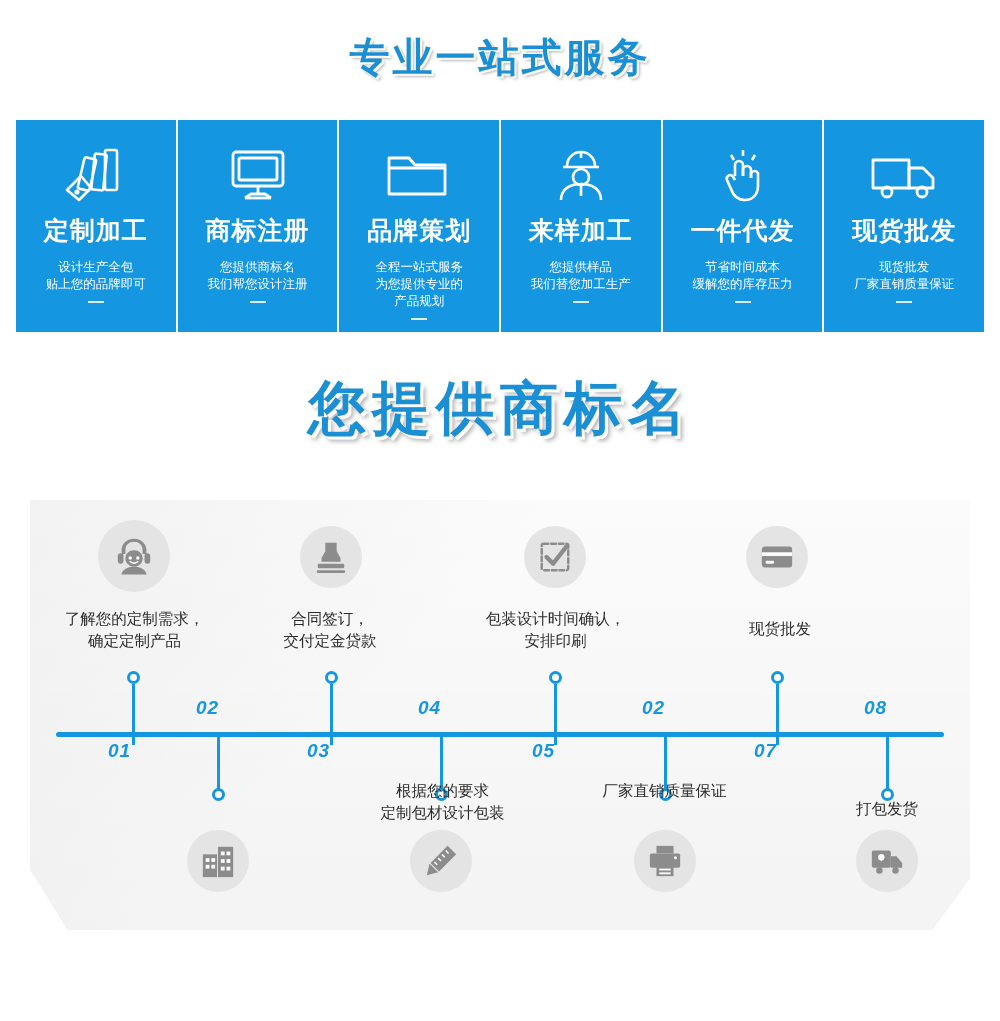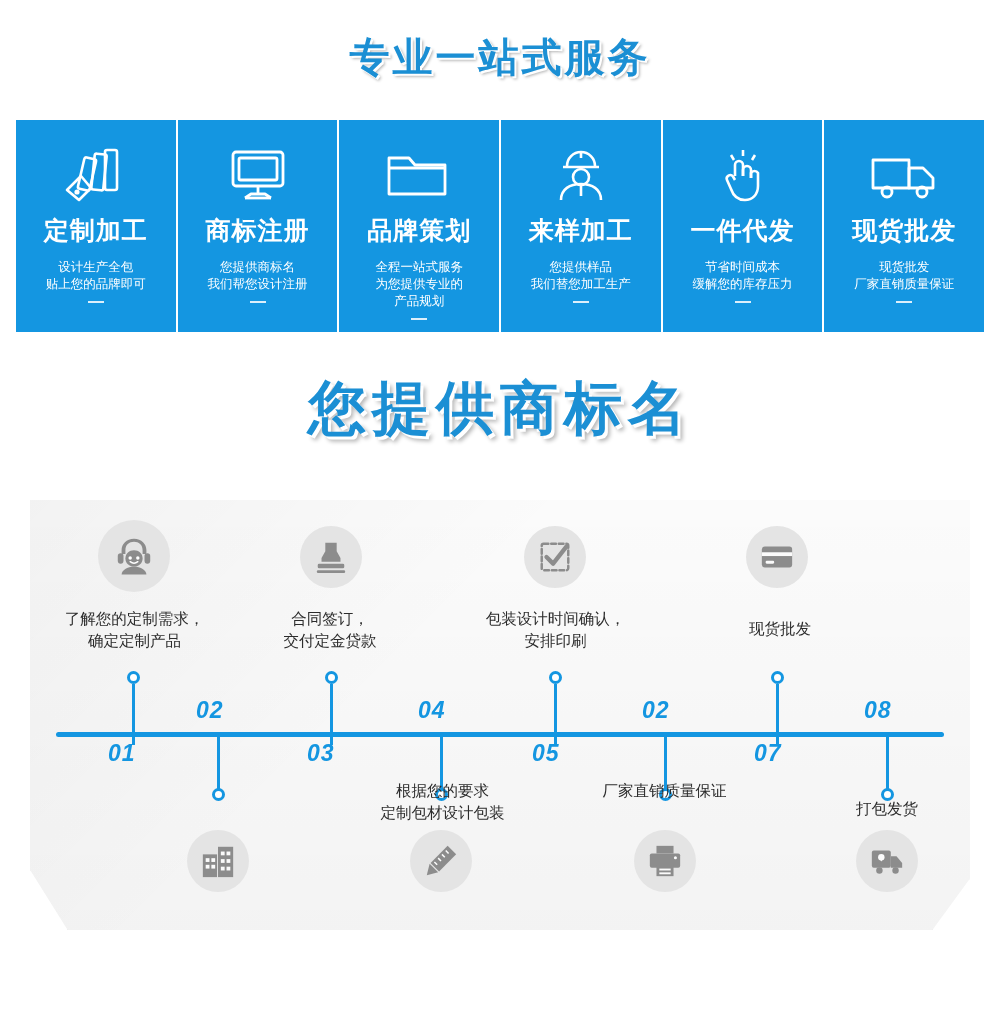--- a/index.html
+++ b/index.html
@@ -82,21 +82,21 @@
   .node .dot {
     position: absolute; left: 0; top: 0;
     width: 13px; height: 13px; border-radius: 50%;
     background: #ffffff; border: 3px solid #1496e1;
   }
   .node .stem {
     position: absolute; left: 5px; width: 3px; background: #1496e1;
   }
   .num {
     position: absolute;
-    font-size: 23px; font-style: italic; font-weight: bold;
+    font-size: 19px; font-style: italic; font-weight: bold;
     color: #1496e1; letter-spacing: 1px;
   }
   .lbl {
     position: absolute;
     font-size: 15.5px; line-height: 1.45; color: #2c2c2c;
     text-align: center; white-space: pre-line;
   }
   .circ {
     position: absolute;
     width: 62px; height: 62px; border-radius: 50%;

